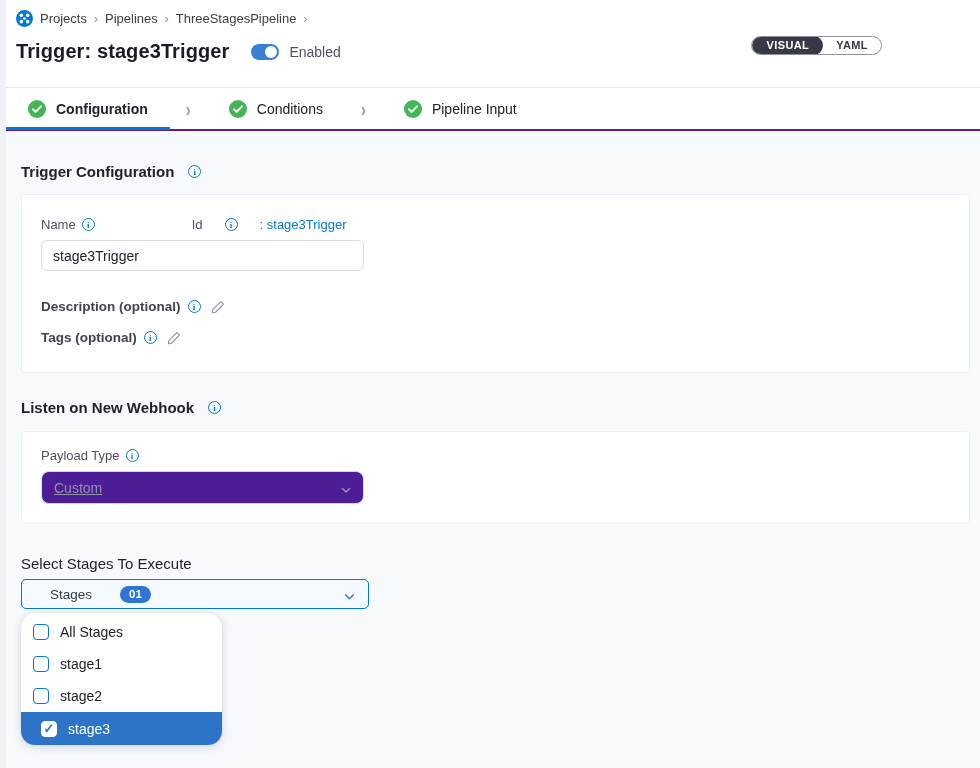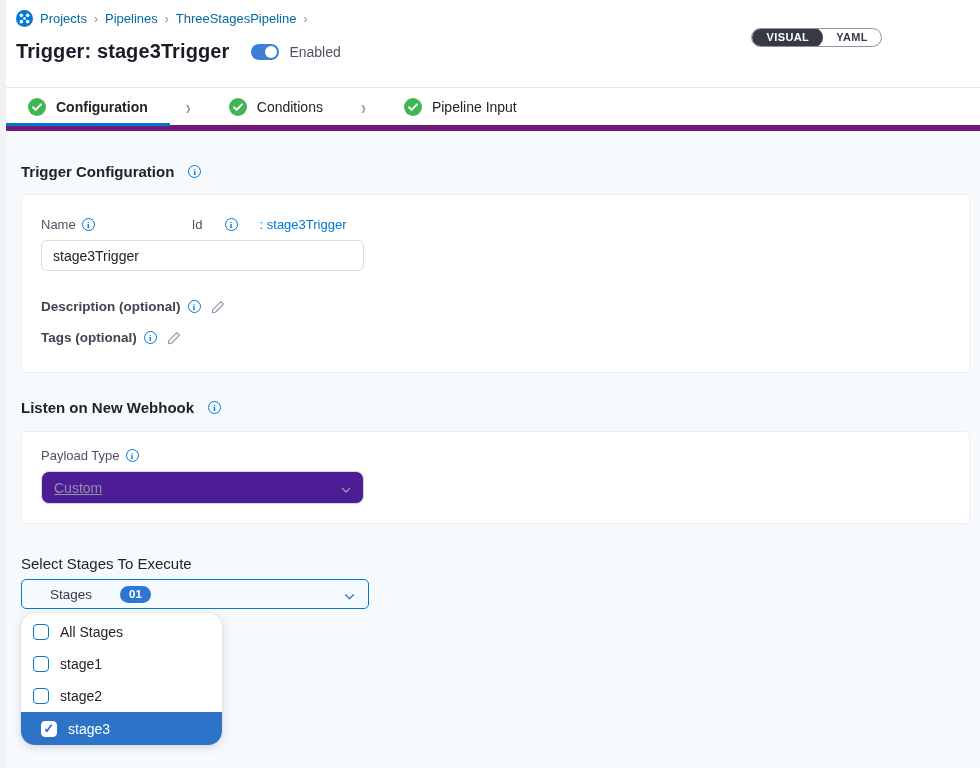--- a/index.html
+++ b/index.html
@@ -3,35 +3,35 @@
 <meta charset="utf-8">
 <style>
   * { margin:0; padding:0; box-sizing:border-box; }
   body { font-family:"Liberation Sans", sans-serif; background:#fff; }
   .page { position:relative; width:980px; height:768px; background:#fff; overflow:hidden; }
   .left-strip { position:absolute; left:0; top:0; width:6px; height:768px; background:#f1f2f5; z-index:9; }
 
   
   .header { position:relative; height:88px; background:#fff; border-bottom:1px solid #e4e6ec; padding:10px 16px 0 16px; z-index:2; }
   .breadcrumb { display:flex; align-items:center; gap:7px; font-size:13px; }
-  .crumb { color:#0369a1; text-decoration:none; cursor:pointer; }
+  .crumb { color:#404040; text-decoration:none; cursor:pointer; }
   .crumb-sep { color:#8e90a0; font-size:12px; }
   .title-row { display:flex; align-items:center; margin-top:13px; }
   .page-title { font-size:20px; font-weight:bold; color:#1b1b28; letter-spacing:0.1px; }
   .toggle { position:relative; width:28px; height:16px; border-radius:9px; background:#3b7fd7; margin-left:22px; cursor:pointer; flex:none; }
   .toggle .knob { position:absolute; top:2px; right:2px; width:12px; height:12px; border-radius:50%; background:#fff; }
   .toggle-label { margin-left:10px; font-size:14px; color:#4f5162; }
 
-  .view-switcher { position:absolute; top:28px; right:98px; display:flex; align-items:center; border:1px solid #8f919c; border-radius:10px; background:#fff; height:19px; overflow:hidden; }
+  .view-switcher { position:absolute; top:36px; right:98px; display:flex; align-items:center; border:1px solid #8f919c; border-radius:10px; background:#fff; height:19px; overflow:hidden; }
   .vs-seg { font-size:11px; font-weight:bold; letter-spacing:0.4px; padding:2px 14px; line-height:15px; cursor:pointer; }
   .vs-visual { background:#383946; color:#fff; border-radius:10px; }
   .vs-yaml { color:#383946; padding:2px 13px; }
 
   
-  .tabbar { display:flex; align-items:center; height:43px; background:#fff; border-bottom:6px solid #701a75; padding-left:6px; position:relative; z-index:2; }
+  .tabbar { display:flex; align-items:center; height:43px; background:#fff; border-bottom:2px solid #701a75; padding-left:6px; position:relative; z-index:2; }
   .step { position:relative; display:flex; align-items:center; gap:10px; height:100%; padding:0 22px; cursor:pointer; }
   .step-label { font-size:14px; color:#22222a; }
   .step.active .step-label { font-weight:bold; }
   .step.active::after { content:""; position:absolute; left:0; right:0; bottom:-1px; height:3px; background:#0278d5; }
   .step-sep { color:#9a9cab; font-size:15px; margin:0 16px; font-weight:bold; transform:scaleY(1.4); }
   .check-circle { width:18px; height:18px; flex:none; }
 
   
   .main { position:absolute; left:0; top:132px; width:980px; height:636px; background:#f7fafd; padding:31px 10px 0 21px; z-index:1; }
   .section-heading { display:flex; align-items:center; gap:14px; font-size:15px; font-weight:bold; color:#22222a; }

